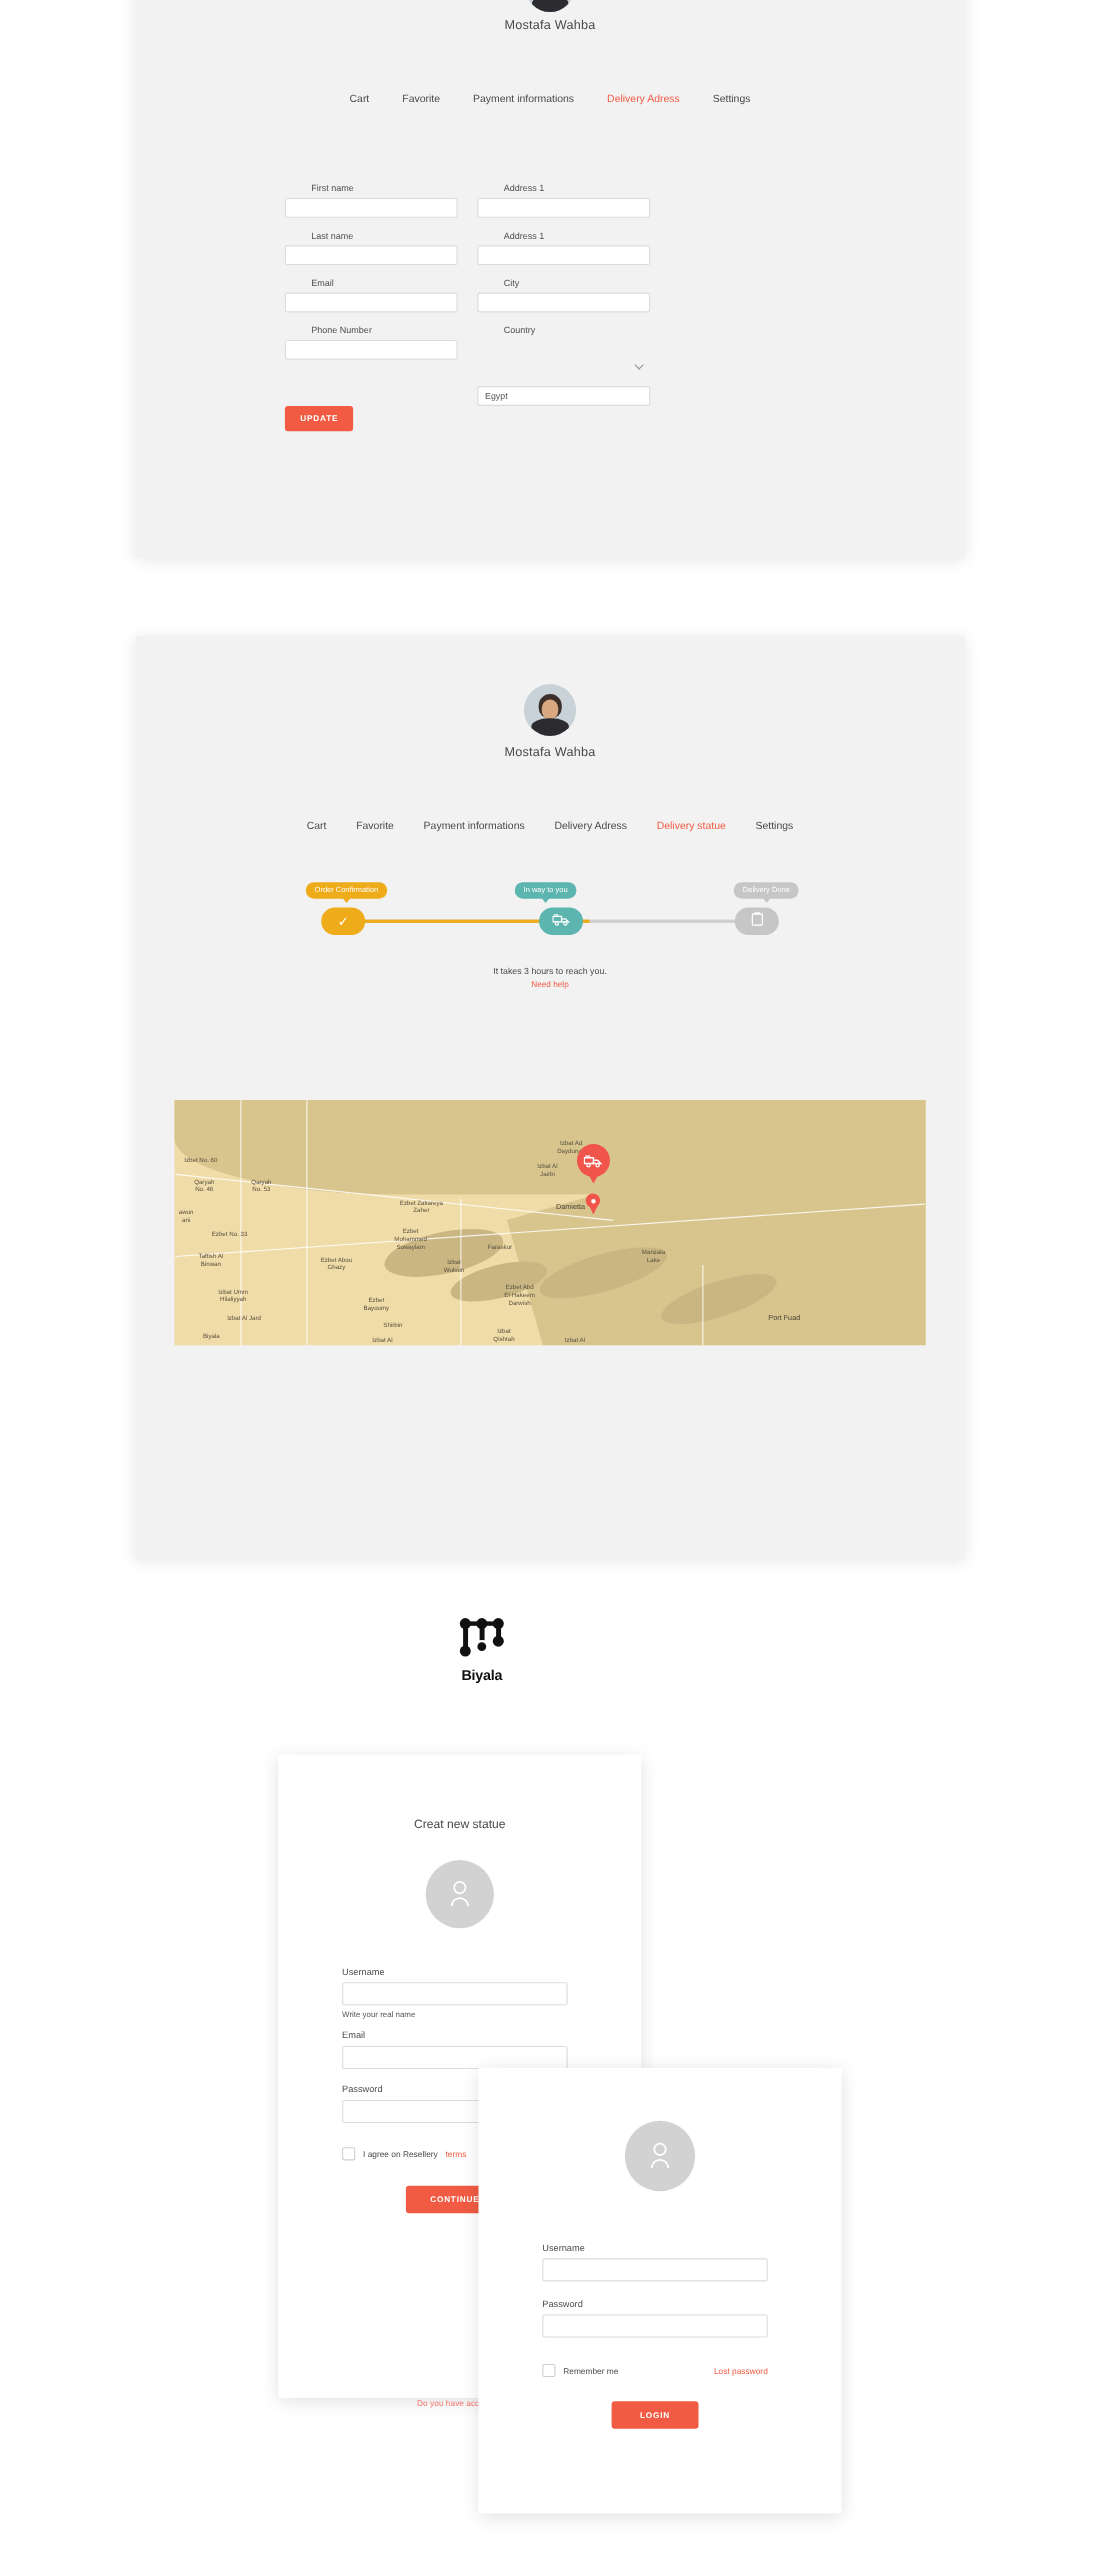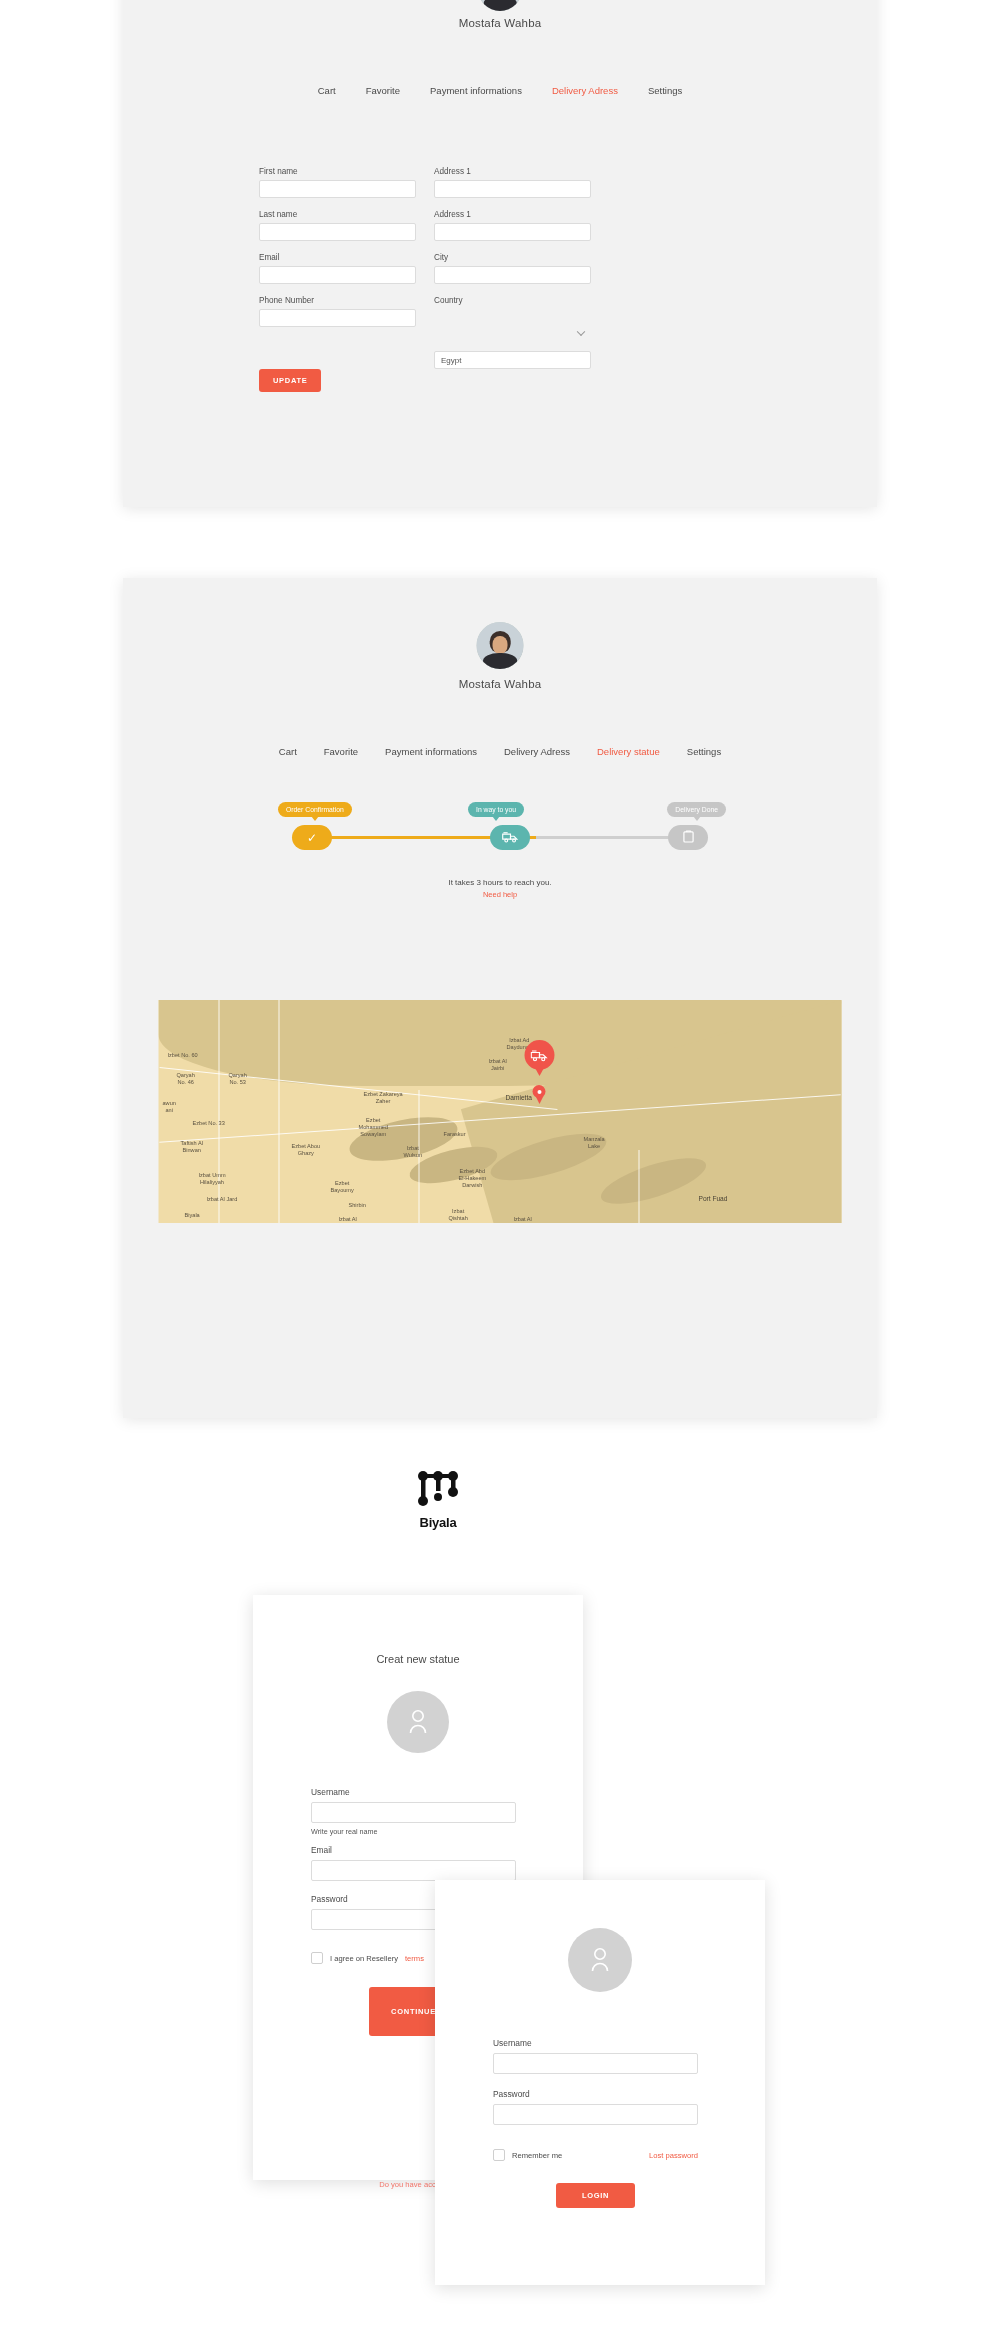--- a/index.html
+++ b/index.html
@@ -53,21 +53,21 @@
     font-size:9.5px;color:#4a4a4a;
   }
   .tab{white-space:nowrap;cursor:pointer;text-align:right;}
   .tab.active{color:#f15b43;}
   .form-grid{
     display:flex;gap:18px;
   }
   .col{display:flex;flex-direction:column;gap:6px;width:157px;}
   .field{margin-bottom:6px;}
   .field label{
-    display:block;font-size:8.2px;color:#4f4f4f;margin-bottom:4px;
+    display:block;font-size:8.2px;color:#4f4f4f;margin-bottom:4px;margin-left:24px;
   }
   .field .inp{
     width:100%;height:18px;background:#fff;border:1px solid #dcdcdc;
     border-radius:2px;box-sizing:border-box;
   }
   .select-wrap{position:relative;}
   .select-wrap .inp{
     display:flex;align-items:center;padding:0 6px;font-size:8px;color:#555;margin-top:46px;
   }
   .chev{
@@ -434,21 +434,21 @@
     <div class="f-label" style="margin-top:13px;">Password</div>
     <div class="f-input"></div>
 
     <div class="checkrow" style="margin-top:22px;">
       <span class="chk"></span>
       <span>I agree on Resellery</span>
       <span class="link-red">terms</span>
     </div>
 
     <div style="text-align:center;margin-top:23px;">
-      <button class="btn-primary" style="padding:20px 22px;">CONTINUE</button>
+      <button class="btn-primary" style="padding:8px 22px;">CONTINUE</button>
     </div>
   </div>
 
   <div class="bottom-note" style="top:585px;left:0;">Do you have account ?</div>
 </div>
 
 <div class="card" id="card-login">
   <div class="user-bubble" style="position:absolute;left:50%;top:48px;transform:translateX(-50%);width:64px;height:64px;">
     <svg width="24" height="28" viewBox="0 0 24 28" fill="none" stroke="#fff" stroke-width="1.6">
       <circle cx="12" cy="8" r="5.2"></circle>

